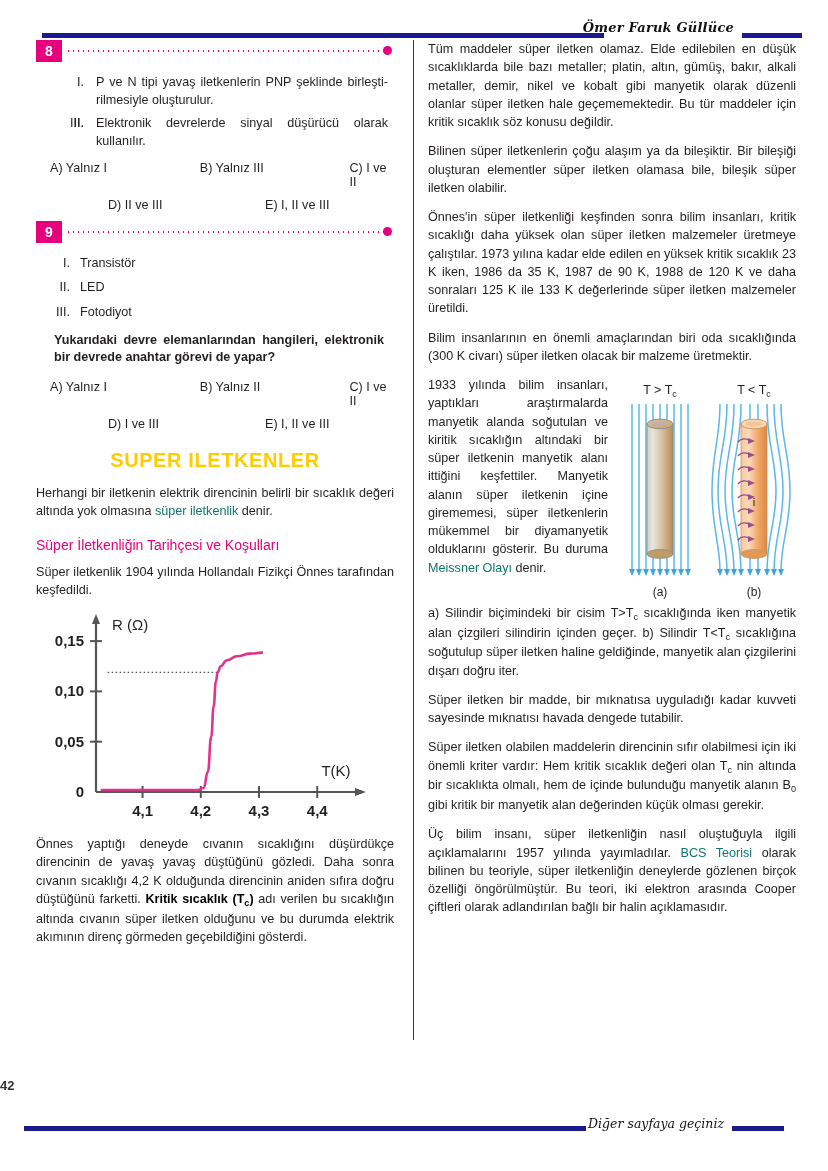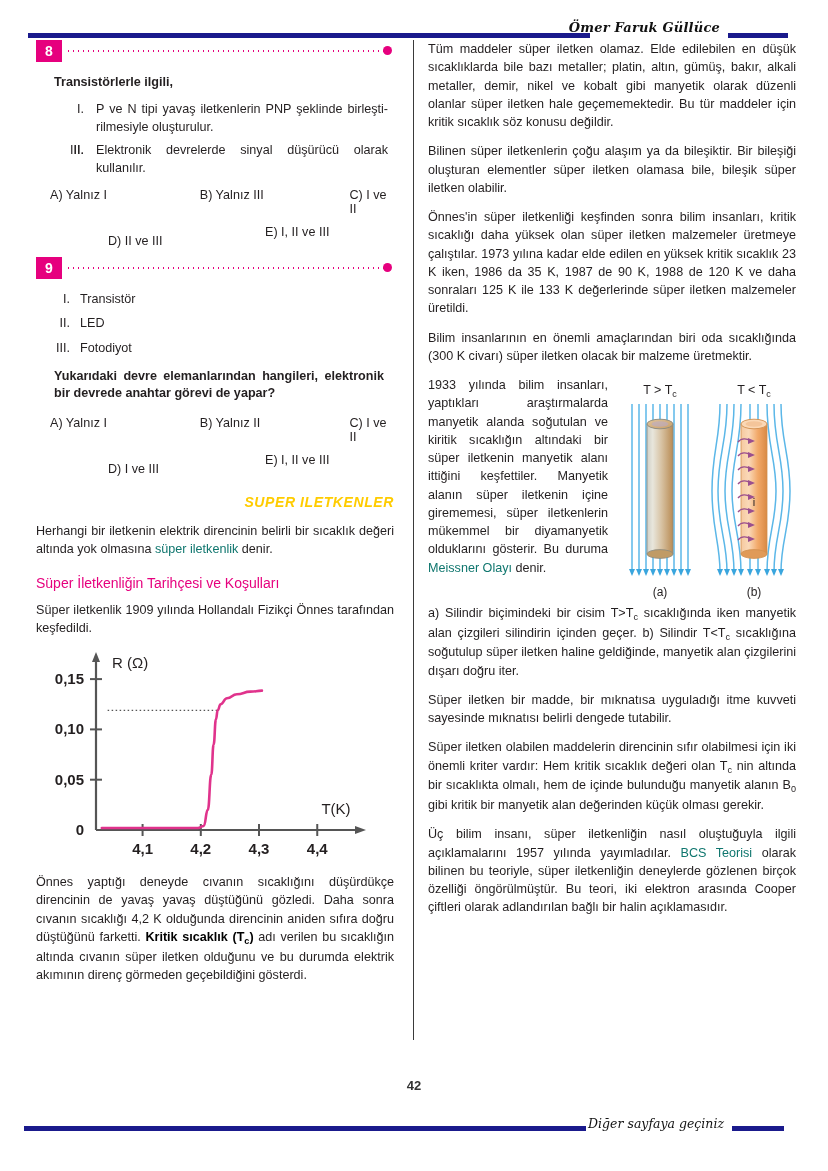--- a/index.html
+++ b/index.html
@@ -19,21 +19,21 @@
   .page {
     position: absolute;
     inset: 0;
     width: 828px;
     height: 1171px;
   }
 
   
   .header {
     position: absolute;
-    left: 28px;
+    left: 42px;
     top: 20px;
     width: 760px;
     height: 28px;
     text-align: right;
   }
   .header-rule-left {
     position: absolute;
     left: 0;
     top: 13px;
     width: 562px;
@@ -170,30 +170,29 @@
     font-size: 12.6px;
   }
   .opt-row {
     display: flex;
     margin-bottom: 9px;
     gap: 45px;
   }
   .opt-row.r1 .opt { }
   .opt-row.r1 .opt:nth-child(1) { width: 112px; margin-left: 14px; }
   .opt-row.r1 .opt:nth-child(2) { width: 112px; }
-  .opt-row.r2 .opt:nth-child(1) { width: 112px; margin-left: 72px; margin-top: 9px; }
+  .opt-row.r2 .opt:nth-child(1) { width: 112px; margin-left: 72px; }
   .opt-row.r2 .opt:nth-child(2) { width: 112px; }
 
   
   .section-title {
-    text-align: right;
+    text-align: center;
     color: #ffcc00;
-    font-size: 14px;
+    font-size: 20px;
     font-weight: bold;
-    font-style: italic;
     letter-spacing: 0.6px;
     margin: 18px 0 12px 0;
   }
   .subsection-title {
     color: #e6007e;
     font-size: 14px;
     font-weight: normal;
     margin: 16px 0 10px 0;
   }
   p.body {
@@ -222,21 +221,21 @@
     position: relative;
     margin: 4px 0 2px 12px;
   }
 
   
   .page-number {
     position: absolute;
     left: 0;
     right: 0;
     top: 1078px;
-    text-align: center;
+    text-align: left;
     font-size: 13px;
     font-weight: bold;
     color: #333333;
   }
   .footer {
     position: absolute;
     left: 24px;
     top: 1120px;
     width: 760px;
     height: 20px;
@@ -282,21 +281,20 @@
   <div class="col-divider"></div>
 
   <div class="col-left">
 
     <div>
       <div class="q-header">
         <div class="q-badge">8</div>
         <div class="q-dots"></div>
         <div class="q-dot-end"></div>
       </div>
-      <div class="q-stem">Transistörlerle ilgili,</div>
       <ol class="roman">
         <li>
           <span class="rnum">I.</span><span>P ve N tipi yavaş iletkenlerin PNP şeklinde birleşti-rilmesiyle oluşturulur.</span>
         </li>
         <li>
           <span class="rnum">II.</span>
         </li>
         <li>
           <span class="rnum">III.</span><span>Elektronik devrelerde sinyal düşürücü olarak kullanılır.</span>
         </li>
@@ -344,21 +342,21 @@
         </div>
       </div>
     </div>
 
     <div class="section-title">SUPER ILETKENLER</div>
 
     <p class="body"><span>Herhangi bir iletkenin elektrik direncinin belirli bir sıcaklık değeri altında yok olmasına </span><span class="hl-pink">süper iletkenlik</span><span> denir.</span></p>
 
     <div class="subsection-title">Süper İletkenliğin Tarihçesi ve Koşulları</div>
 
-    <p class="body">Süper iletkenlik 1909 yılında Hollandalı Fizikçi Önnes tarafından keşfedildi.</p>
+    <p class="body">Süper iletkenlik 1904 yılında Hollandalı Fizikçi Önnes tarafından keşfedildi.</p>
 
     <div class="chart-wrap">
       <svg width="350" height="215" viewBox="0 0 350 215">
 
         <line id="yaxis" x1="60" y1="12" x2="60" y2="182" stroke="#555" stroke-width="2.2"></line>
         <polygon points="60,4 56,14 64,14" fill="#555"></polygon>
 
         <line id="xaxis" x1="60" y1="182" x2="322" y2="182" stroke="#555" stroke-width="2.2"></line>
         <polygon points="330,182 319,178 319,186" fill="#555"></polygon>
         <g id="chart-ticks" stroke="#555" stroke-width="2">
@@ -514,21 +512,21 @@
         <text x="134" y="216" font-family="Liberation Sans, sans-serif" font-size="12" fill="#231f20" text-anchor="middle" id="figCapB">(b)</text>
       </svg>
     </div>
 
     <p class="body" style="text-align:justify;"><span>1933 yılında bilim insanları, yaptıkları araştırmalarda manyetik alanda soğutulan ve kiritik sıcaklığın altındaki bir süper iletkenin manyetik alanı ittiğini keşfettiler. Manyetik alanın süper iletkenin içine girememesi, süper iletkenlerin mükemmel bir diyamanyetik olduklarını gösterir. Bu duruma </span><span class="hl-pink">Meissner Olayı</span><span> denir.</span></p>
 
     <div style="clear:both;"></div>
 
     <p class="body"><span>a) Silindir biçimindeki bir cisim T&gt;T</span><sub>c</sub><span> sıcaklığında iken manyetik alan çizgileri silindirin içinden geçer. b) Silindir T&lt;T</span><sub>c</sub><span> sıcaklığına soğutulup süper iletken haline geldiğinde, manyetik alan çizgilerini dışarı doğru iter.</span></p>
 
-    <p class="body">Süper iletken bir madde, bir mıknatısa uyguladığı itme kuvveti sayesinde mıknatısı belirli dengede tutabilir.</p>
+    <p class="body">Süper iletken bir madde, bir mıknatısa uyguladığı kadar kuvveti sayesinde mıknatısı havada dengede tutabilir.</p>
 
     <p class="body"><span>Süper iletken olabilen maddelerin direncinin sıfır olabilmesi için iki önemli kriter vardır: Hem kritik sıcaklık değeri olan T</span><sub>c</sub><span> nin altında bir sıcaklıkta olmalı, hem de içinde bulunduğu manyetik alanın B</span><sub>0</sub><span> gibi kritik bir manyetik alan değerinden küçük olması gerekir.</span></p>
 
     <p class="body"><span>Üç bilim insanı, süper iletkenliğin nasıl oluştuğuyla ilgili açıklamalarını 1957 yılında yayımladılar. </span><span class="hl-pink">BCS Teorisi</span><span> olarak bilinen bu teoriyle, süper iletkenliğin deneylerde gözlenen birçok özelliği öngörülmüştür. Bu teori, iki elektron arasında Cooper çiftleri olarak adlandırılan bağlı bir halin açıklamasıdır.</span></p>
 
   </div>
 
   <div class="page-number">42</div>
   <div class="footer">
     <div class="footer-rule-left"></div>

